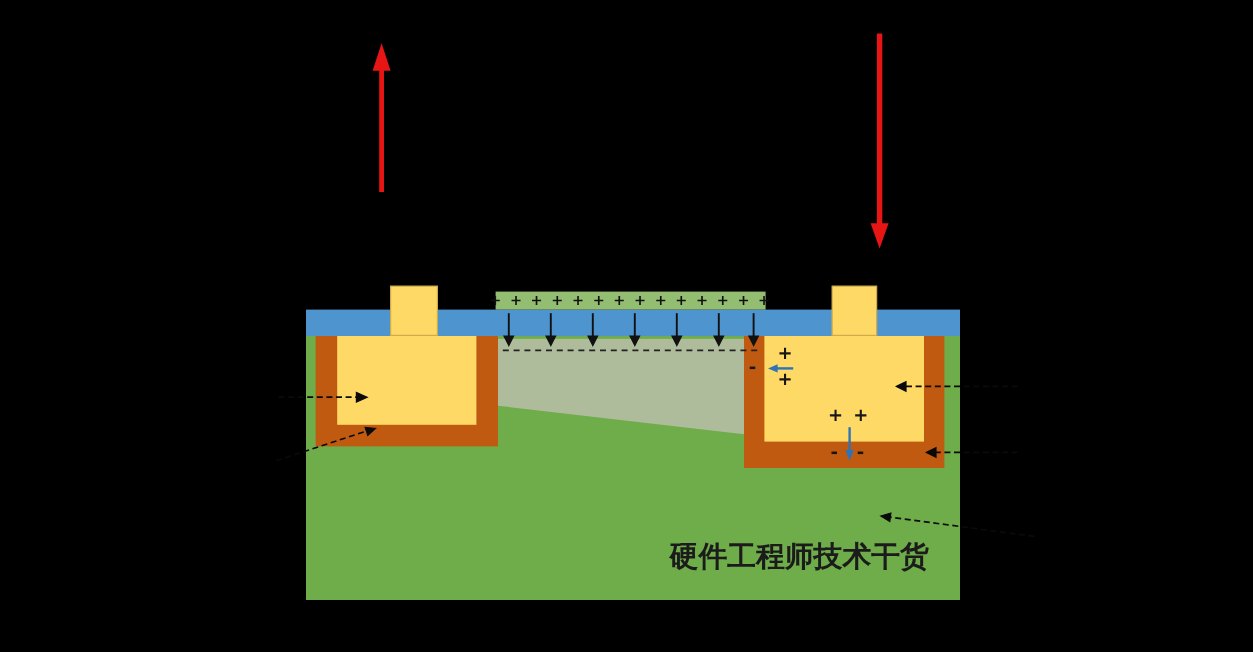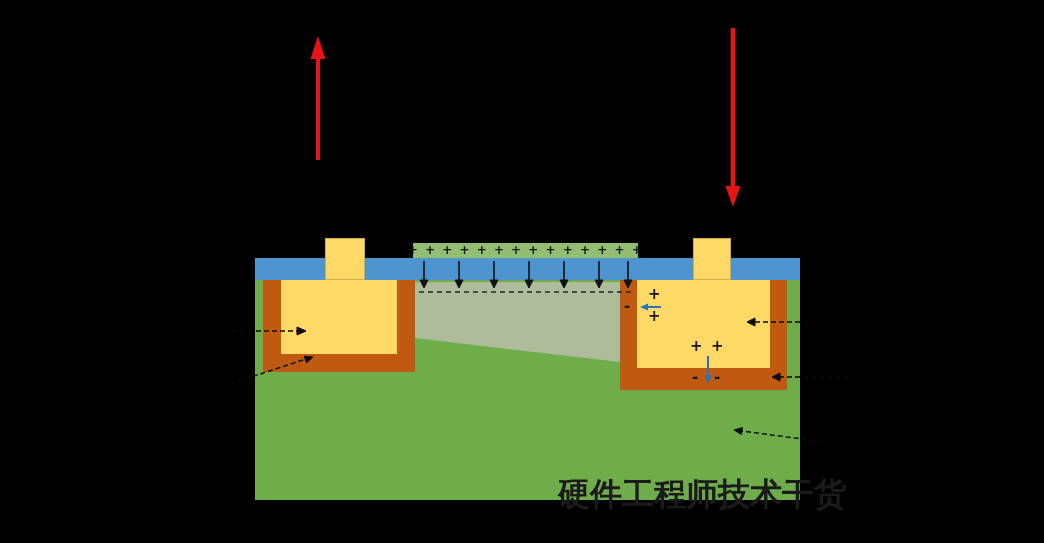--- a/index.html
+++ b/index.html
@@ -33,21 +33,21 @@
 
   .charge { position:absolute; font-size:15px; font-weight:700; color:var(--charge-text,#161616); line-height:15px; z-index:6; }
   .c-t-plus1 { left:648px; top:287px; }
   .c-t-plus2 { left:648px; top:309px; }
   .c-t-minus { left:624px; top:299px; }
   .c-p-plus1 { left:690px; top:339px; }
   .c-p-plus2 { left:711px; top:339px; }
   .c-p-minus1{ left:692px; top:370px; }
   .c-p-minus2{ left:714px; top:370px; }
 
-  .watermark { left:558px; top:473px; font-size:32px; font-weight:600;
+  .watermark { left:558px; top:448px; font-size:24px; font-weight:600;
                color:#1b1b1b; white-space:nowrap; z-index:6; }
 
   .overlay { left:0; top:0; z-index:5; pointer-events:none; }
 </style>
 </head>
 <body>
 
 <div class="stage">
 
   <div class="abs substrate"></div>

